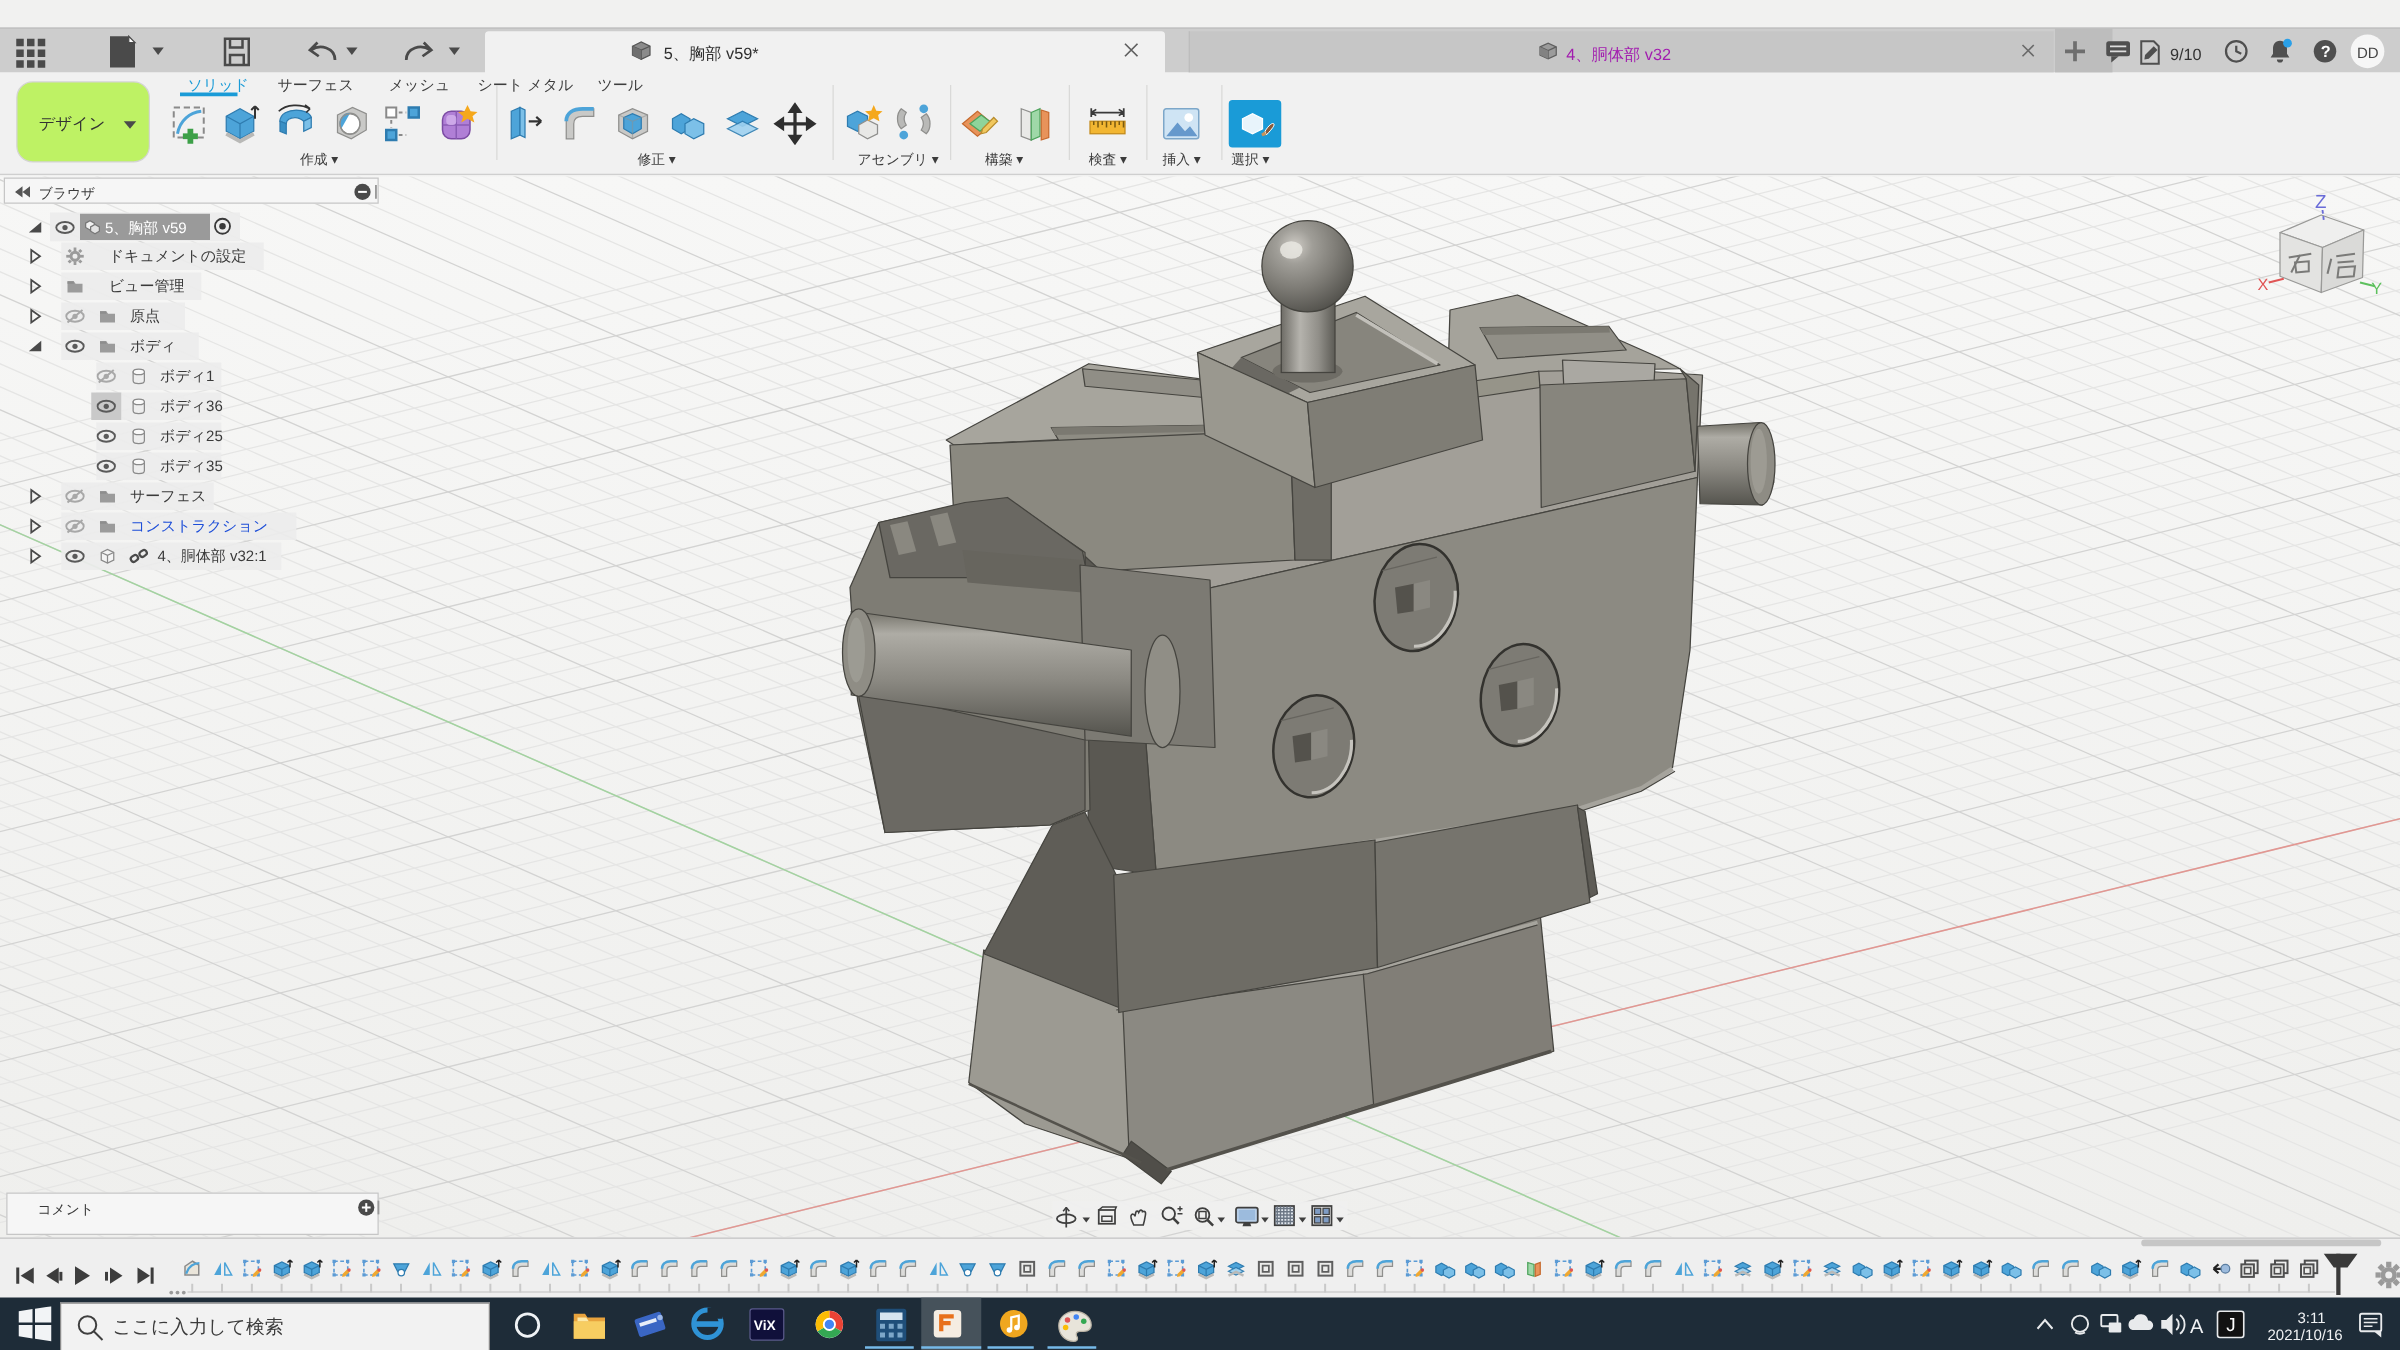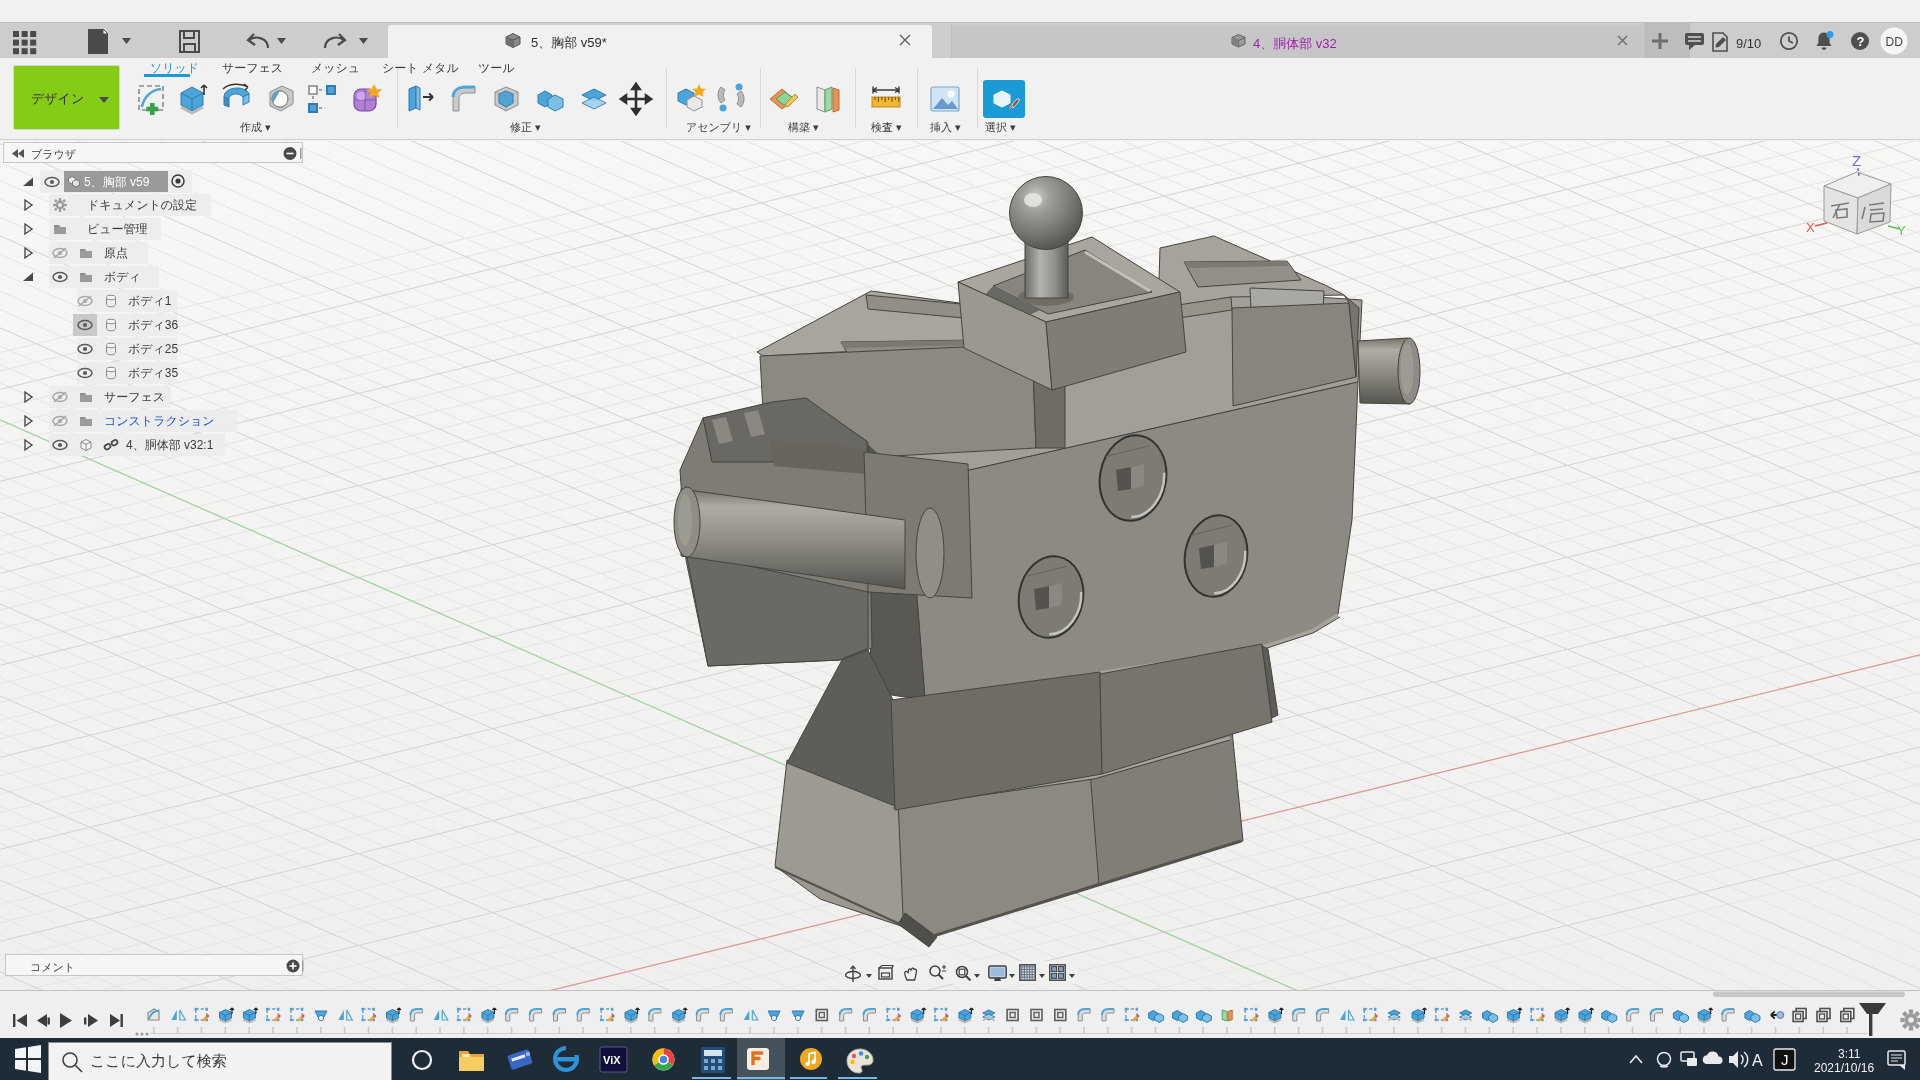--- a/index.html
+++ b/index.html
@@ -4,21 +4,21 @@
 html,body{width:1920px;height:1080px;overflow:hidden;font-family:"Liberation Sans",sans-serif}
 .abs{position:absolute}
 #page{position:relative;width:1920px;height:1080px;background:#f1f1f0}
 #titlebar{position:absolute;left:0;top:0;width:1920px;height:22px;background:#ffffff}
 #titlebar .ttext{position:absolute;left:26px;top:3px;font-size:13px;color:#3f3f3f;letter-spacing:.2px}
 #tabstrip{position:absolute;left:0;top:22px;width:1920px;height:36px;background:#cdcdcd;border-top:1px solid #bdbdbd}
 .tab-active{position:absolute;left:388px;top:2px;width:544px;height:34px;background:#f1f1f1;border-radius:3px 3px 0 0}
 .tab-inactive{position:absolute;left:951px;top:2px;width:692px;height:34px;background:#c6c6c6;border-left:1px solid #bdbdbd}
 .plustile{position:absolute;left:1644px;top:0px;width:46px;height:36px;background:#bdbdbd}
 #toolbar{position:absolute;left:0;top:58px;width:1920px;height:82px;background:#f1f1f1;border-bottom:1px solid #cfcfcf}
-.designbtn{position:absolute;left:13px;top:7px;width:107px;height:65px;background:#84cc16;border:1px solid #d4d4d4;border-radius:2px}
+.designbtn{position:absolute;left:13px;top:7px;width:107px;height:65px;background:#bef264;border:1px solid #d4d4d4;border-radius:13px}
 .designbtn span{position:absolute;left:17px;top:24px;font-size:13px;color:#333}
 .rtab{position:absolute;top:2px;font-size:12px;color:#3d3d3d;white-space:nowrap}
 .rtab.on{color:#1a9bd7}
 .runder{position:absolute;top:16px;height:3px;background:#1a9bd7}
 .glabel{position:absolute;top:62px;font-size:11px;color:#3c3c3c;white-space:nowrap}
 .gdiv{position:absolute;top:10px;width:1px;height:60px;background:#d9d9d8}
 #viewport{position:absolute;left:0;top:141px;width:1920px;height:849px;overflow:hidden}
 .panelhdr{position:absolute;background:#f6f6f6;border:1px solid #c6c6c6;font-size:11px;color:#3a3a3a}
 .trow{position:absolute;height:22px;background:rgba(236,236,236,.93);font-size:12px;color:#3a3a3a;white-space:nowrap}
 #timeline{position:absolute;left:0;top:990px;width:1920px;height:48px;background:#efefef;border-top:1px solid #c2c2c2}
@@ -460,21 +460,21 @@
         <path d="M3,5 L8,2.5 L13,5 L13,11 L8,13.5 L3,11 Z" fill="#f4f4f4" stroke="#8a8a8a" stroke-width="1"></path>
         <path d="M3,5 L8,7.3 L13,5 M8,7.3 L8,13.5" fill="none" stroke="#8a8a8a" stroke-width="1"></path>
       </svg>
       <svg class="abs" style="left:103px;top:296px" width="16" height="16" viewBox="0 0 16 16">
         <g stroke="#4a4a4a" stroke-width="1.8" fill="none">
           <rect x="1.5" y="7.5" width="6" height="4.5" rx="2.2" transform="rotate(-35 4.5 9.7)"></rect>
           <rect x="8.5" y="3.5" width="6" height="4.5" rx="2.2" transform="rotate(-35 11.5 5.7)"></rect>
         </g>
       </svg>
       <div class="abs" style="left:126px;top:296px;font-size:12px;color:#3a3a3a;white-space:nowrap">4、胴体部 v32:1</div>
-      <div class="panelhdr" style="left:5px;top:813px;width:298px;height:22px">
+      <div class="panelhdr" style="left:5px;top:813px;width:298px;height:34px">
         <svg width="298" height="22" style="position:absolute;left:0;top:0">
           <circle cx="287" cy="11" r="6.5" fill="#4a4a4a"></circle>
           <rect x="283.5" y="10.2" width="7" height="1.6" fill="#fff"></rect>
           <rect x="286.2" y="7.5" width="1.6" height="7" fill="#fff"></rect>
           <rect x="296" y="5.5" width="1.5" height="11" fill="#999"></rect>
         </svg>
         <span style="position:absolute;left:24px;top:5px">コメント</span>
       </div>
       <div class="abs" style="left:842px;top:820px;width:236px;height:23px;background:rgba(239,239,239,.95)"></div>
       <svg width="1100" height="26" style="position:absolute;left:0;top:821px">

